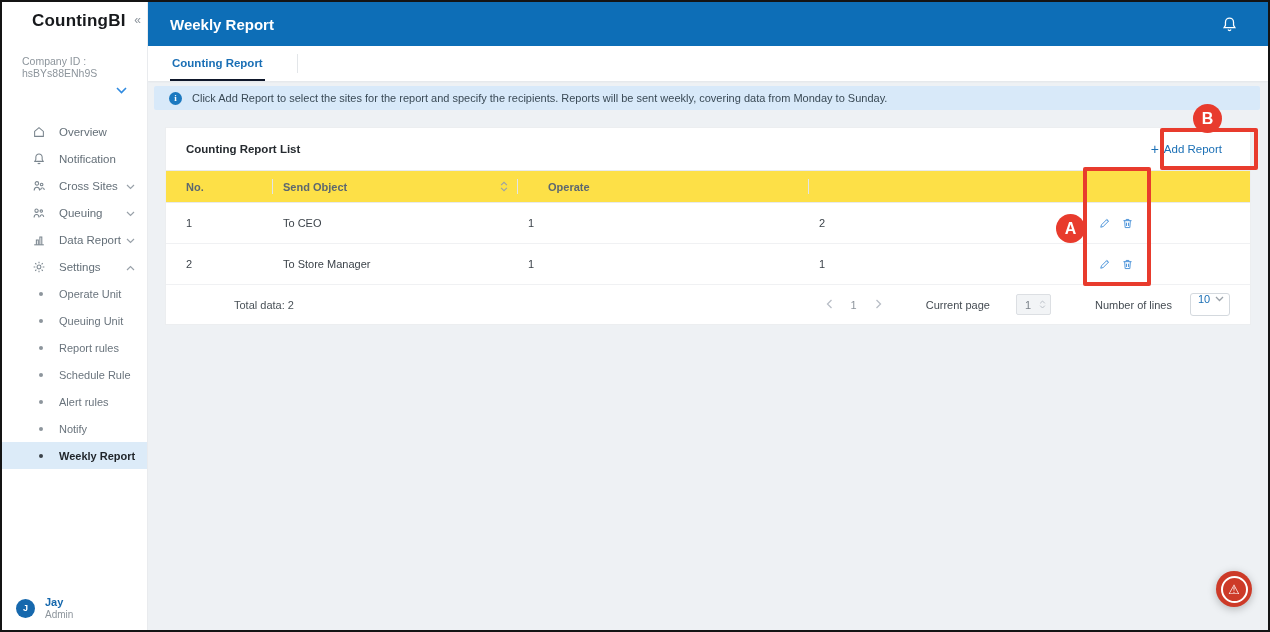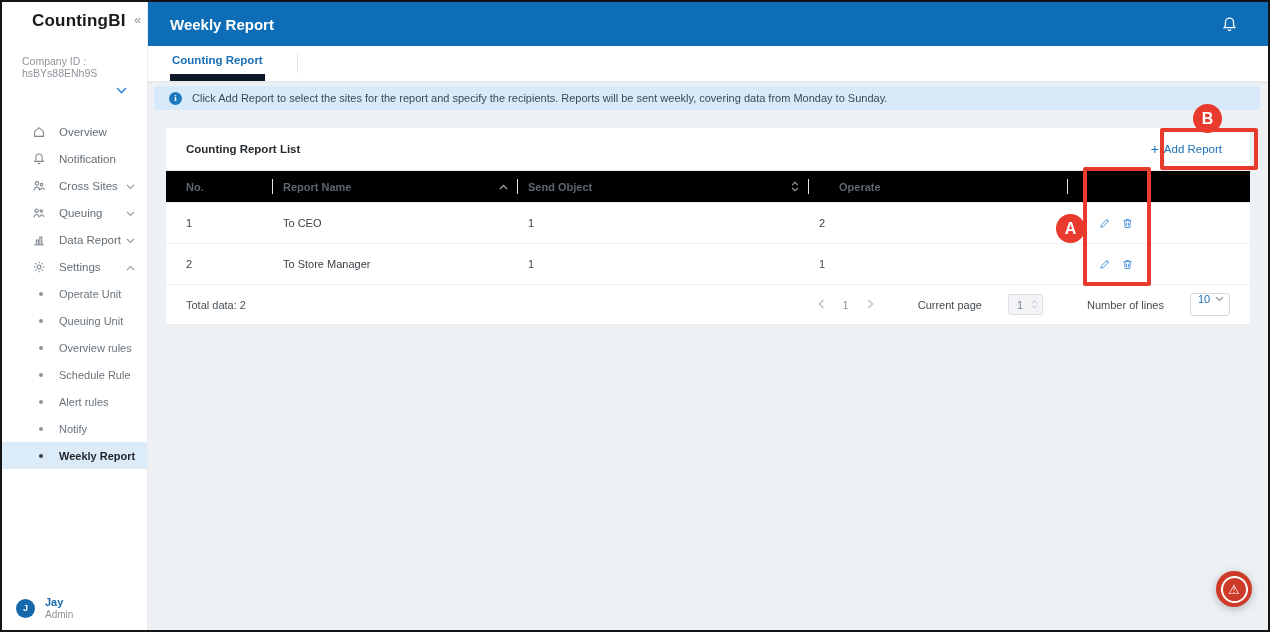--- a/index.html
+++ b/index.html
@@ -30,57 +30,57 @@
   .user-name { color:#1668ad; font-weight:bold; font-size:11px; }
   .user-role { color:#8d959c; font-size:10px; margin-top:1px; }
 
   
   .main { flex:1; display:flex; flex-direction:column; background:#eef1f4; }
   .topbar { height:44px; background:#0d6eb7; display:flex; align-items:center; padding:0 30px 0 22px; }
   .topbar-title { color:#fff; font-size:15px; font-weight:bold; }
   .bell { margin-left:auto; display:flex; cursor:pointer; }
   .bell svg { stroke:#fff; }
   .tabbar { height:35px; background:#fff; display:flex; align-items:stretch; box-shadow:0 1px 2px rgba(0,0,0,.05); }
-  .tab { margin-left:22px; padding:0 2px; display:flex; align-items:center; color:#1a6fb5; font-weight:bold; font-size:11.5px; border-bottom:7px solid #0f172a; cursor:pointer; }
+  .tab { margin-left:22px; padding:0 2px; display:flex; align-items:center; color:#1a6fb5; font-weight:bold; font-size:11.5px; border-bottom:2px solid #0f172a; cursor:pointer; }
   .tab-divider { width:1px; background:#e3e6e9; margin:8px 0 8px 32px; }
 
   .banner { margin:5px 8px 0 6px; height:24px; background:#d8e9f9; border-radius:2px; display:flex; align-items:center; padding-left:15px; }
   .info-icon { width:13px; height:13px; border-radius:50%; background:#1c79c0; color:#fff; font-size:9px; font-weight:bold; font-family:"Liberation Serif",serif; display:flex; align-items:center; justify-content:center; margin-right:10px; }
   .banner-text { color:#3a4a56; font-size:11px; }
 
   .card { margin:17px 17px 0 17px; background:#fff; border:1px solid #eceef0; }
   .card-header { height:42px; display:flex; align-items:center; justify-content:space-between; padding:0 20px; }
   .card-title { font-size:11.5px; font-weight:bold; color:#262b30; }
   .add-btn { display:flex; align-items:center; gap:5px; color:#1a6fb5; font-size:11.5px; cursor:pointer; padding:6px 8px; }
   .add-btn .plus { font-size:14px; font-weight:normal; line-height:10px; }
 
-  .thead { display:grid; grid-template-columns:107px 245px 291px 259px 95px 1fr; height:33px; background:#000000; border-top:1px solid #e8eaec; border-bottom:1px solid #e8eaec; align-items:center; color:#5c6770; font-weight:bold; }
+  .thead { display:grid; grid-template-columns:107px 245px 291px 259px 95px 1fr; height:33px; background:#fde047; border-top:1px solid #e8eaec; border-bottom:1px solid #e8eaec; align-items:center; color:#5c6770; font-weight:bold; }
   .th { position:relative; height:100%; display:flex; align-items:center; padding-left:10px; }
   .th:first-child { padding-left:20px; }
   .th.op { padding-left:30px; }
   .th:not(:last-child)::after { content:""; position:absolute; right:0; top:8px; bottom:8px; width:1px; background:#e2e4e7; }
   .sorter { margin-left:auto; margin-right:10px; display:flex; flex-direction:column; gap:1px; }
   .sorter svg { stroke:#9aa1a8; display:block; }
   .trow { display:grid; grid-template-columns:107px 245px 291px 259px 95px 1fr; height:41px; align-items:center; border-bottom:1px solid #f0f1f3; color:#3c434a; }
   .td { padding-left:10px; }
   .td:first-child { padding-left:20px; }
   .td.op { padding-left:30px; display:flex; gap:10px; }
   .op-btn { display:flex; cursor:pointer; }
   .op-btn svg { stroke:#4b93d9; }
 
   .card-footer { height:39px; display:flex; align-items:center; padding:0 20px; color:#4a5258; }
-  .total { font-size:11px; }
+  .total { font-size:11px;margin-left:48px; }
   .pager { margin-left:auto; display:flex; align-items:center; gap:18px; color:#b6bcc4; }
   .page-num { color:#8d949c; }
   .cp-label, .nl-label { color:#444b52; margin-left:26px; }
   .cp-input { width:35px; height:21px; margin-left:8px; background:#f2f4f6; border:1px solid #dcdfe3; border-radius:2px; display:flex; align-items:center; color:#7c828a; }
   .cp-input .cp-val { flex:1; text-align:center; }
   .cp-spin { display:flex; flex-direction:column; gap:1px; padding-right:4px; }
   .cp-spin svg { stroke:#b6bcc4; display:block; }
-  .nl-select { width:40px; height:23px; margin-left:8px; background:#fff; border:1px solid #d4d9de; border-radius:3px; display:flex; align-items:center; justify-content:space-between; padding:0 5px 12px 7px; cursor:pointer; }
+  .nl-select { width:40px; height:23px; background:#fff; border:1px solid #d4d9de; border-radius:3px; display:flex; align-items:center; justify-content:space-between; padding:0 5px 12px 7px; cursor:pointer; }
   .nl-val { color:#1a6fb5; }
   .nl-select svg { stroke:#9aa1a8; }
 
   
   .ann-rect { position:absolute; border:4px solid #e83b2d; border-radius:2px; pointer-events:none; }
   .rect-a { left:1081px; top:165px; width:68px; height:119px; }
   .rect-b { left:1158px; top:126px; width:98px; height:42px; }
   .ann-circle { position:absolute; width:29px; height:29px; border-radius:50%; background:#e83b2d; color:#fff; font-size:16px; font-weight:bold; display:flex; align-items:center; justify-content:center; pointer-events:none; }
   .circle-a { left:1054px; top:212px; }
   .circle-b { left:1191px; top:102px; }
@@ -181,21 +181,21 @@
       <div class="sub-item">
         <span class="bullet"></span>
         <span>Operate Unit</span>
       </div>
       <div class="sub-item">
         <span class="bullet"></span>
         <span>Queuing Unit</span>
       </div>
       <div class="sub-item">
         <span class="bullet"></span>
-        <span>Overview rules</span>
+        <span>Report rules</span>
       </div>
       <div class="sub-item">
         <span class="bullet"></span>
         <span>Schedule Rule</span>
       </div>
       <div class="sub-item">
         <span class="bullet"></span>
         <span>Alert rules</span>
       </div>
       <div class="sub-item">
@@ -244,28 +244,20 @@
         <div class="add-btn">
           <span class="plus">+</span>
           <span>Add Report</span>
         </div>
       </div>
 
       <div class="thead">
         <div class="th">
             <span>No.</span>
           </div>
-        <div class="th">
-          <span>Report Name</span>
-          <span class="sorter">
-              <svg width="9" height="6" viewBox="0 0 9 6" fill="none" stroke-width="1.3">
-                <path d="M1 5l3.5-3.5L8 5"></path>
-              </svg>
-            </span>
-        </div>
         <div class="th">
           <span>Send Object</span>
           <span class="sorter">
               <svg width="8" height="5" viewBox="0 0 9 6" fill="none" stroke-width="1.3">
                 <path d="M1 5l3.5-3.5L8 5"></path>
               </svg>
               <svg width="8" height="5" viewBox="0 0 9 6" fill="none" stroke-width="1.3">
                 <path d="M1 1l3.5 3.5L8 1"></path>
               </svg>
             </span>

